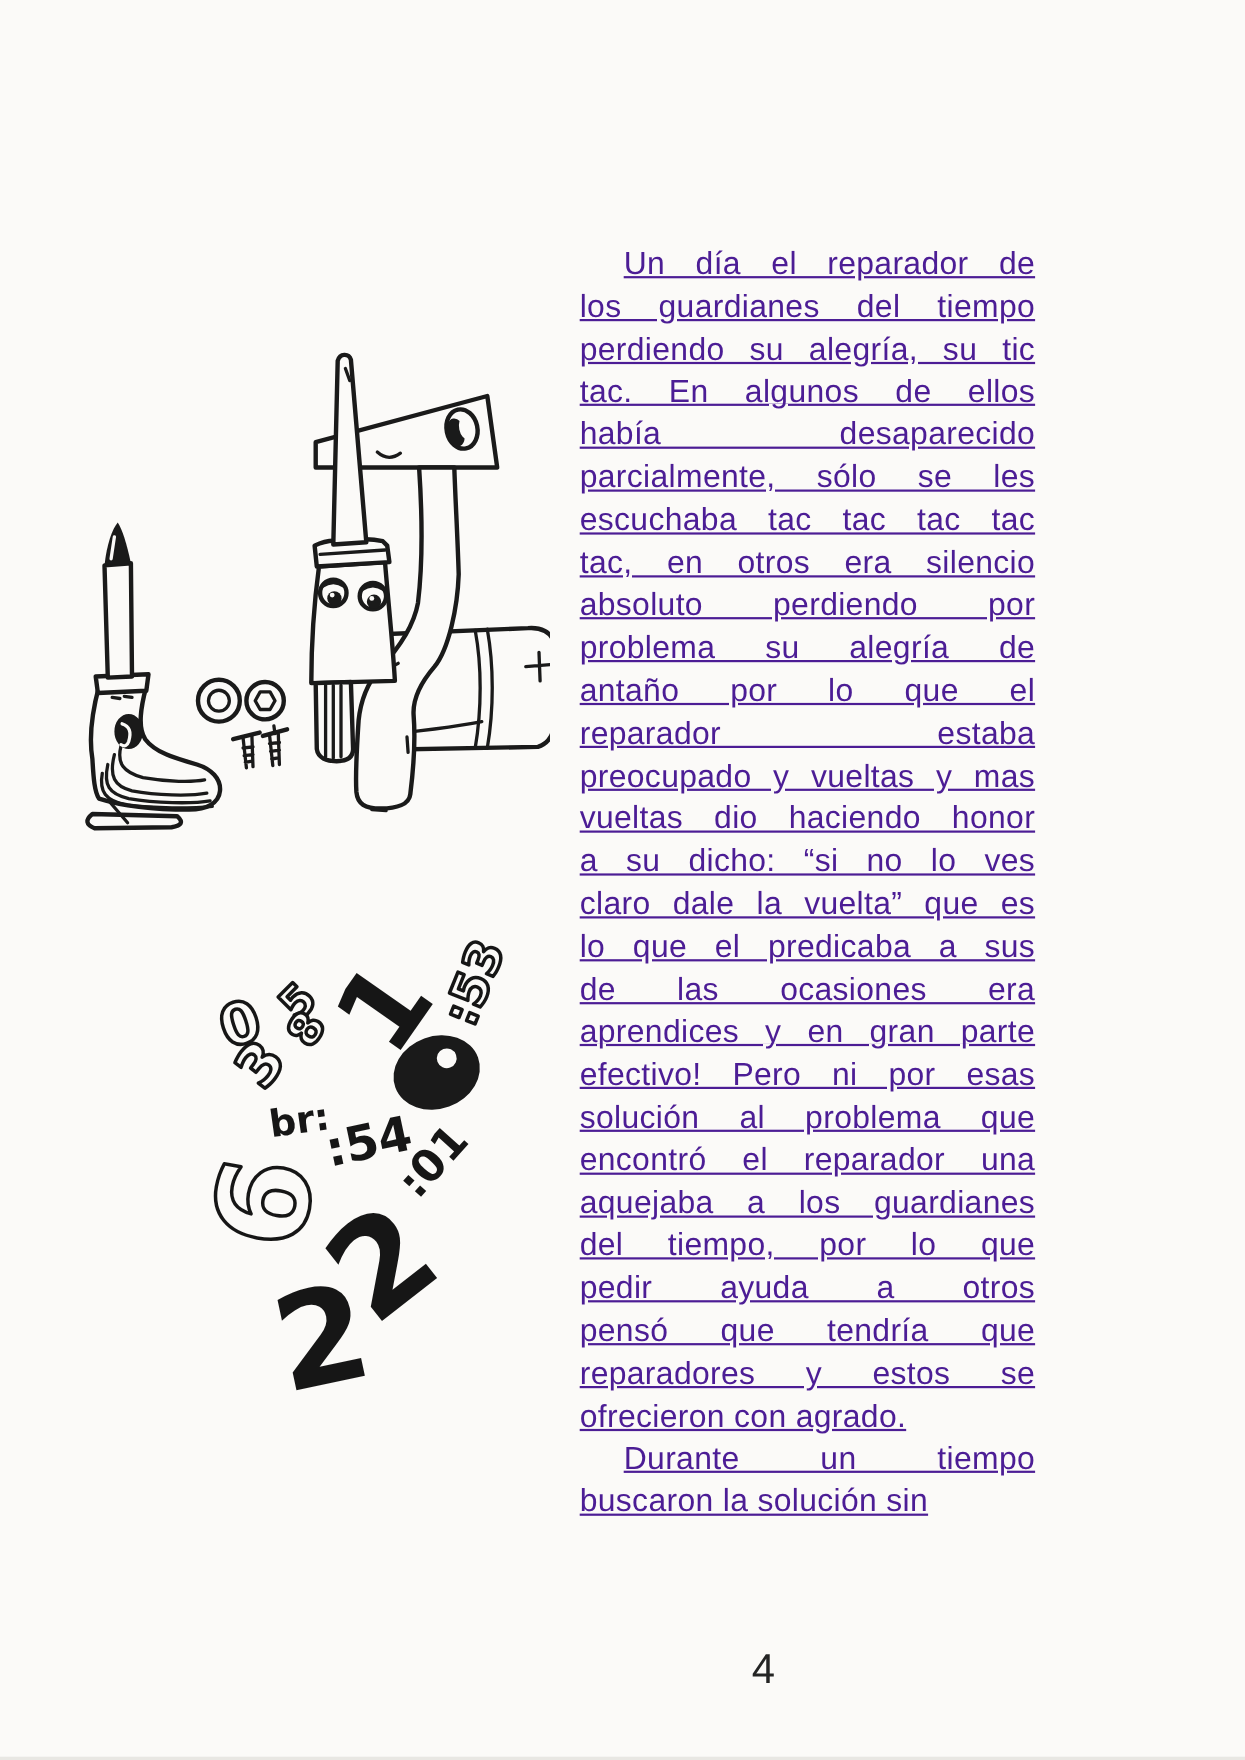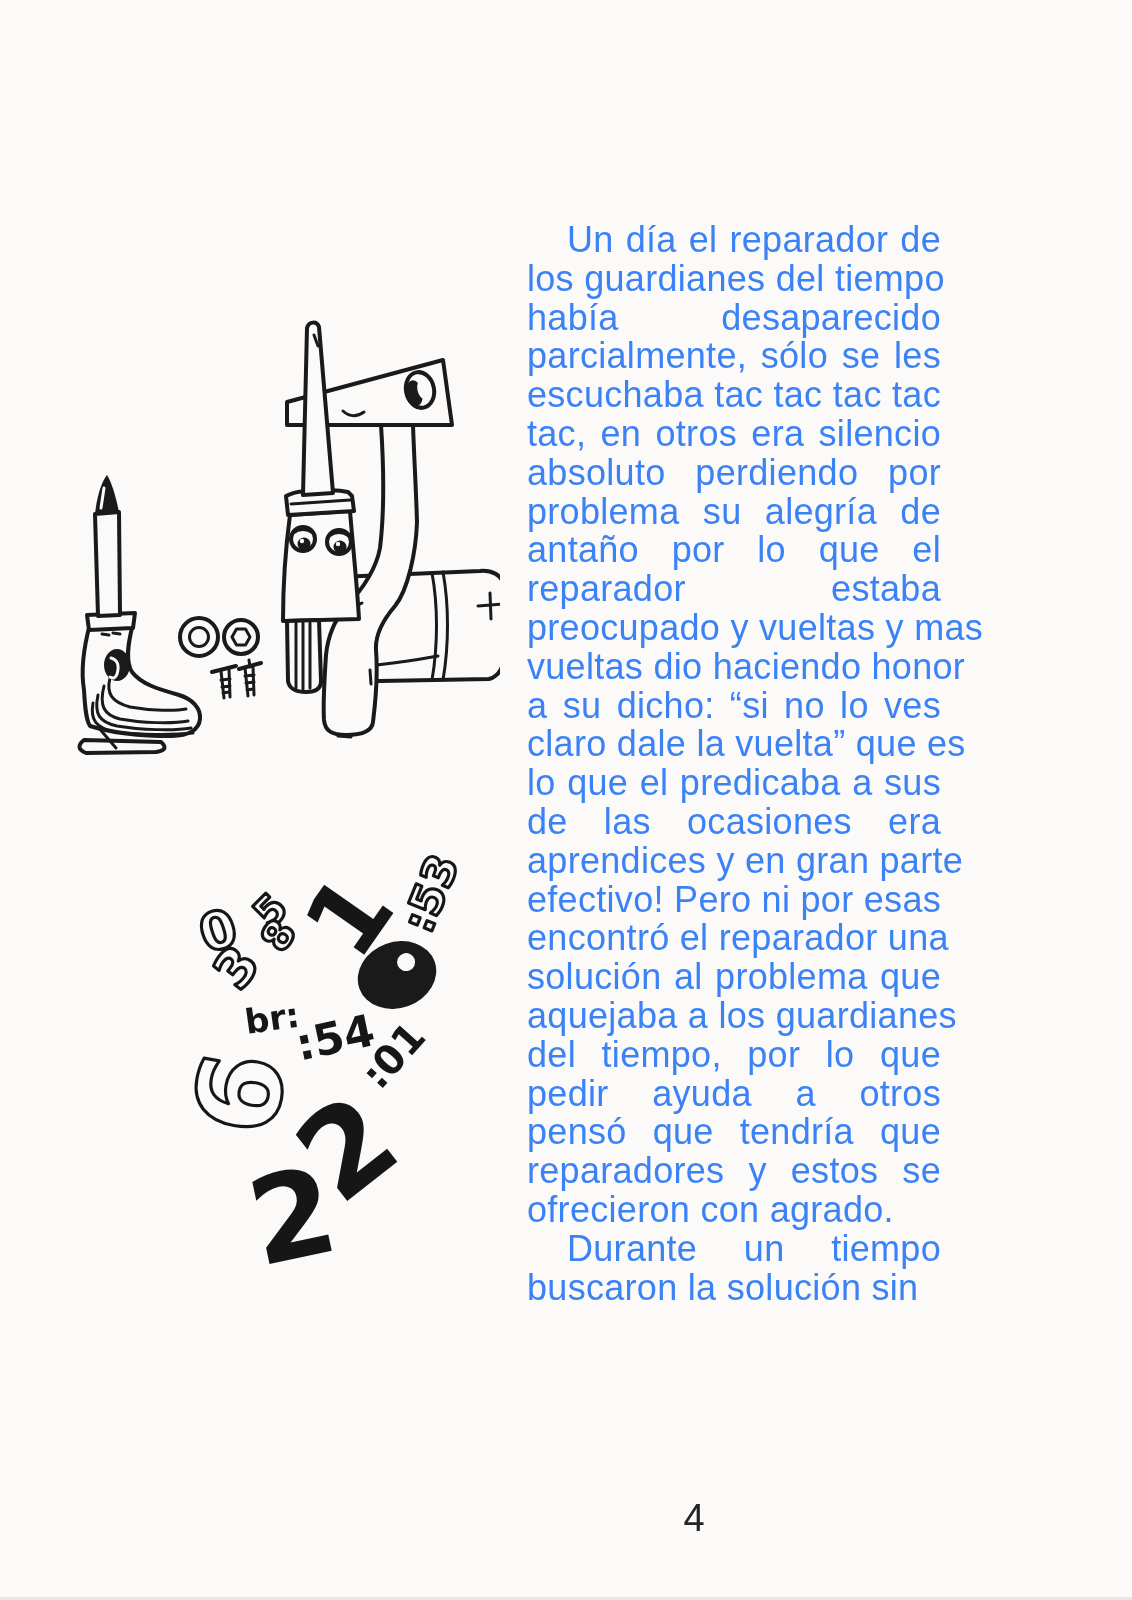--- a/index.html
+++ b/index.html
@@ -7,22 +7,22 @@
   #page{
     position:relative;
     width:1132px;height:1600px;
     background:#fbfaf8;
     overflow:hidden;
     font-family:"Liberation Sans",sans-serif;
   }
   
   #text-column{
     position:absolute;left:527px;top:221px;width:414px;
-    color:#3b82f6;
-    font-size:36px;line-height:38.8px;letter-spacing:0.3px;
+    color:#4c1d95;
+    font-size:29px;line-height:38.8px;letter-spacing:0.3px;text-decoration:underline;
   }
   .tline{
     text-align:justify;
     text-align-last:justify;
     white-space:nowrap;
     overflow:visible;
   }
   .tline.indent{padding-left:40px;}
   .tline.last{text-align-last:left;white-space:normal;}
   
@@ -178,38 +178,40 @@
         <text transform="translate(243 230) rotate(-48)" dy="0.36em" font-size="40" class="g-ink">:01</text>
         <text transform="translate(88 268) rotate(100)" dy="0.36em" font-size="115" class="g-outline">9</text>
         <text transform="translate(196 322) rotate(-38)" dy="0.36em" font-size="120" class="g-solid">2</text>
         <text transform="translate(142 390) rotate(-12)" dy="0.36em" font-size="120" class="g-solid">2</text>
       </g>
   </svg>
 
   <div id="text-column">
       <div class="tline indent">Un día el reparador de</div>
       <div class="tline">los guardianes del tiempo</div>
+      <div class="tline">perdiendo su alegría, su tic</div>
+      <div class="tline">tac. En algunos de ellos</div>
       <div class="tline">había desaparecido</div>
       <div class="tline">parcialmente, sólo se les</div>
       <div class="tline">escuchaba tac tac tac tac</div>
       <div class="tline">tac, en otros era silencio</div>
       <div class="tline">absoluto perdiendo por</div>
       <div class="tline">problema su alegría de</div>
       <div class="tline">antaño por lo que el</div>
       <div class="tline">reparador estaba</div>
       <div class="tline">preocupado y vueltas y mas</div>
       <div class="tline">vueltas dio haciendo honor</div>
       <div class="tline">a su dicho: “si no lo ves</div>
       <div class="tline">claro dale la vuelta” que es</div>
       <div class="tline">lo que el predicaba a sus</div>
       <div class="tline">de las ocasiones era</div>
       <div class="tline">aprendices y en gran parte</div>
       <div class="tline">efectivo! Pero ni por esas</div>
+      <div class="tline">solución al problema que</div>
       <div class="tline">encontró el reparador una</div>
-      <div class="tline">solución al problema que</div>
       <div class="tline">aquejaba a los guardianes</div>
       <div class="tline">del tiempo, por lo que</div>
       <div class="tline">pedir ayuda a otros</div>
       <div class="tline">pensó que tendría que</div>
       <div class="tline">reparadores y estos se</div>
       <div class="tline last">ofrecieron con agrado.</div>
       <div class="tline indent">Durante un tiempo</div>
       <div class="tline last">buscaron la solución sin</div>
     </div>
 

